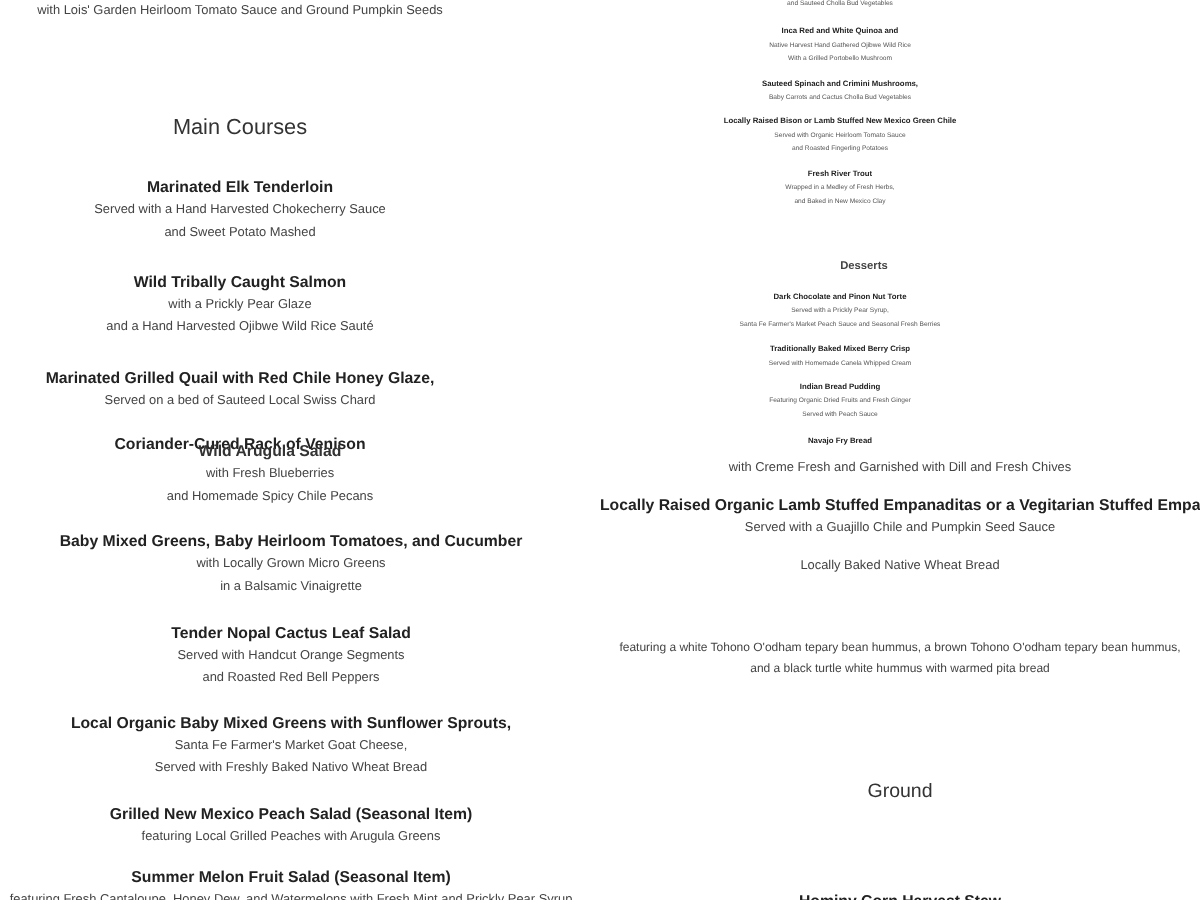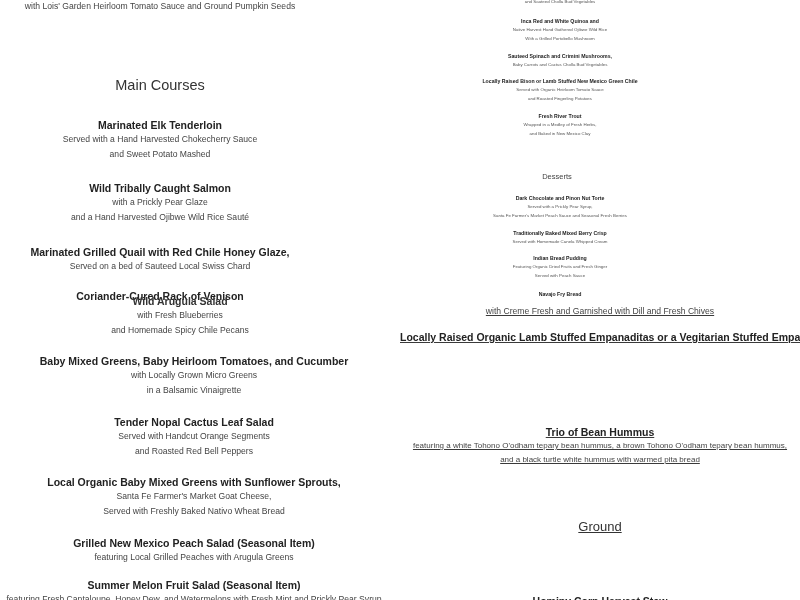--- a/index.html
+++ b/index.html
@@ -2,21 +2,21 @@
 <html><head>
 <meta charset="utf-8">
 <style>
   html, body { margin:0; padding:0; }
   body {
     width:800px; height:600px; overflow:hidden; position:relative;
     background:#ffffff; font-family:"Liberation Sans", sans-serif; color:#3a3a3a;
   }
   .abs { position:absolute; text-align:center; white-space:nowrap; }
   .col-left { left:0; width:400px; }
-  .col-right { left:400px; width:400px;text-decoration:underline; }
+  .col-right { left:400px; width:400px; }
   .dish-name { font-weight:bold; color:#222; font-size:10.5px; }
   .dish-line { font-size:8.6px; color:#444; }
   .section-title { font-size:14.5px; color:#333; }
   .small-name { font-weight:bold; color:#222; font-size:5.2px; }
   .small-line { font-size:4.4px; color:#555; }
   .small-title { font-size:7.5px; color:#444; }
   .line { display:block; }
 </style>
 </head>
 <body>
@@ -99,21 +99,21 @@
   <span class="line small-line" style="line-height:8.5px;">Served with Organic Heirloom Tomato Sauce</span>
   <span class="line small-line" style="line-height:8.5px;">and Roasted Fingerling Potatoes</span>
 </div>
 
 <div class="abs" style="top:112px;left:460px;width:200px;">
   <span class="line small-name" style="line-height:9px;">Fresh River Trout</span>
   <span class="line small-line" style="line-height:8.5px;">Wrapped in a Medley of Fresh Herbs,</span>
   <span class="line small-line" style="line-height:8.5px;">and Baked in New Mexico Clay</span>
 </div>
 
-<div class="abs small-title" style="top:172px;left:457px;width:200px;">Desserts</div>
+<div class="abs small-title" style="top:172px;left:476px;width:200px;font-weight:bold;">Desserts</div>
 
 <div class="abs" style="top:194px;left:460px;width:200px;">
   <span class="line small-name" style="line-height:9px;">Dark Chocolate and Pinon Nut Torte</span>
   <span class="line small-line" style="line-height:8.5px;">Served with a Prickly Pear Syrup,</span>
   <span class="line small-line" style="line-height:8.5px;">Santa Fe Farmer's Market Peach Sauce and Seasonal Fresh Berries</span>
 </div>
 
 <div class="abs" style="top:229px;left:460px;width:200px;">
   <span class="line small-name" style="line-height:9px;">Traditionally Baked Mixed Berry Crisp</span>
   <span class="line small-line" style="line-height:8.5px;">Served with Homemade Canela Whipped Cream</span>
@@ -128,27 +128,28 @@
 <div class="abs" style="top:290px;left:460px;width:200px;">
   <span class="line small-name" style="line-height:9px;">Navajo Fry Bread</span>
 </div>
 
 <div class="abs col-right" style="top:304px;left:400px;">
   <span class="line dish-line" style="line-height:15px;">with Creme Fresh and Garnished with Dill and Fresh Chives</span>
 </div>
 
 <div class="abs col-right" style="top:330px;left:400px;">
   <span class="line dish-name" style="line-height:14px;">Locally Raised Organic Lamb Stuffed Empanaditas or a Vegitarian Stuffed Empanaditas</span>
+  <span class="line dish-line" style="line-height:15px;">Served with a Guajillo Chile and Pumpkin Seed Sauce</span>
 </div>
 
 <div class="abs col-right" style="top:369px;left:400px;">
+  <span class="line dish-line" style="line-height:14px;">Locally Baked Native Wheat Bread</span>
 </div>
 
 <div class="abs col-right" style="top:425px;left:400px;">
-  <span class="line dish-name" style="line-height:14px;">Trio of Bean Hummus</span>
   <span class="line dish-line" style="line-height:14px;font-size:8px;">featuring a white Tohono O'odham tepary bean hummus, a brown Tohono O'odham tepary bean hummus,</span>
   <span class="line dish-line" style="line-height:14px;font-size:8px;">and a black turtle white hummus with warmed pita bread</span>
 </div>
 
 <div class="abs col-right section-title" style="top:519px;left:400px;font-size:13px;">Ground</div>
 
 <div class="abs col-right" style="top:555px;left:400px;">
 </div>
 
 <div class="abs col-right" style="top:594px;left:400px;">

